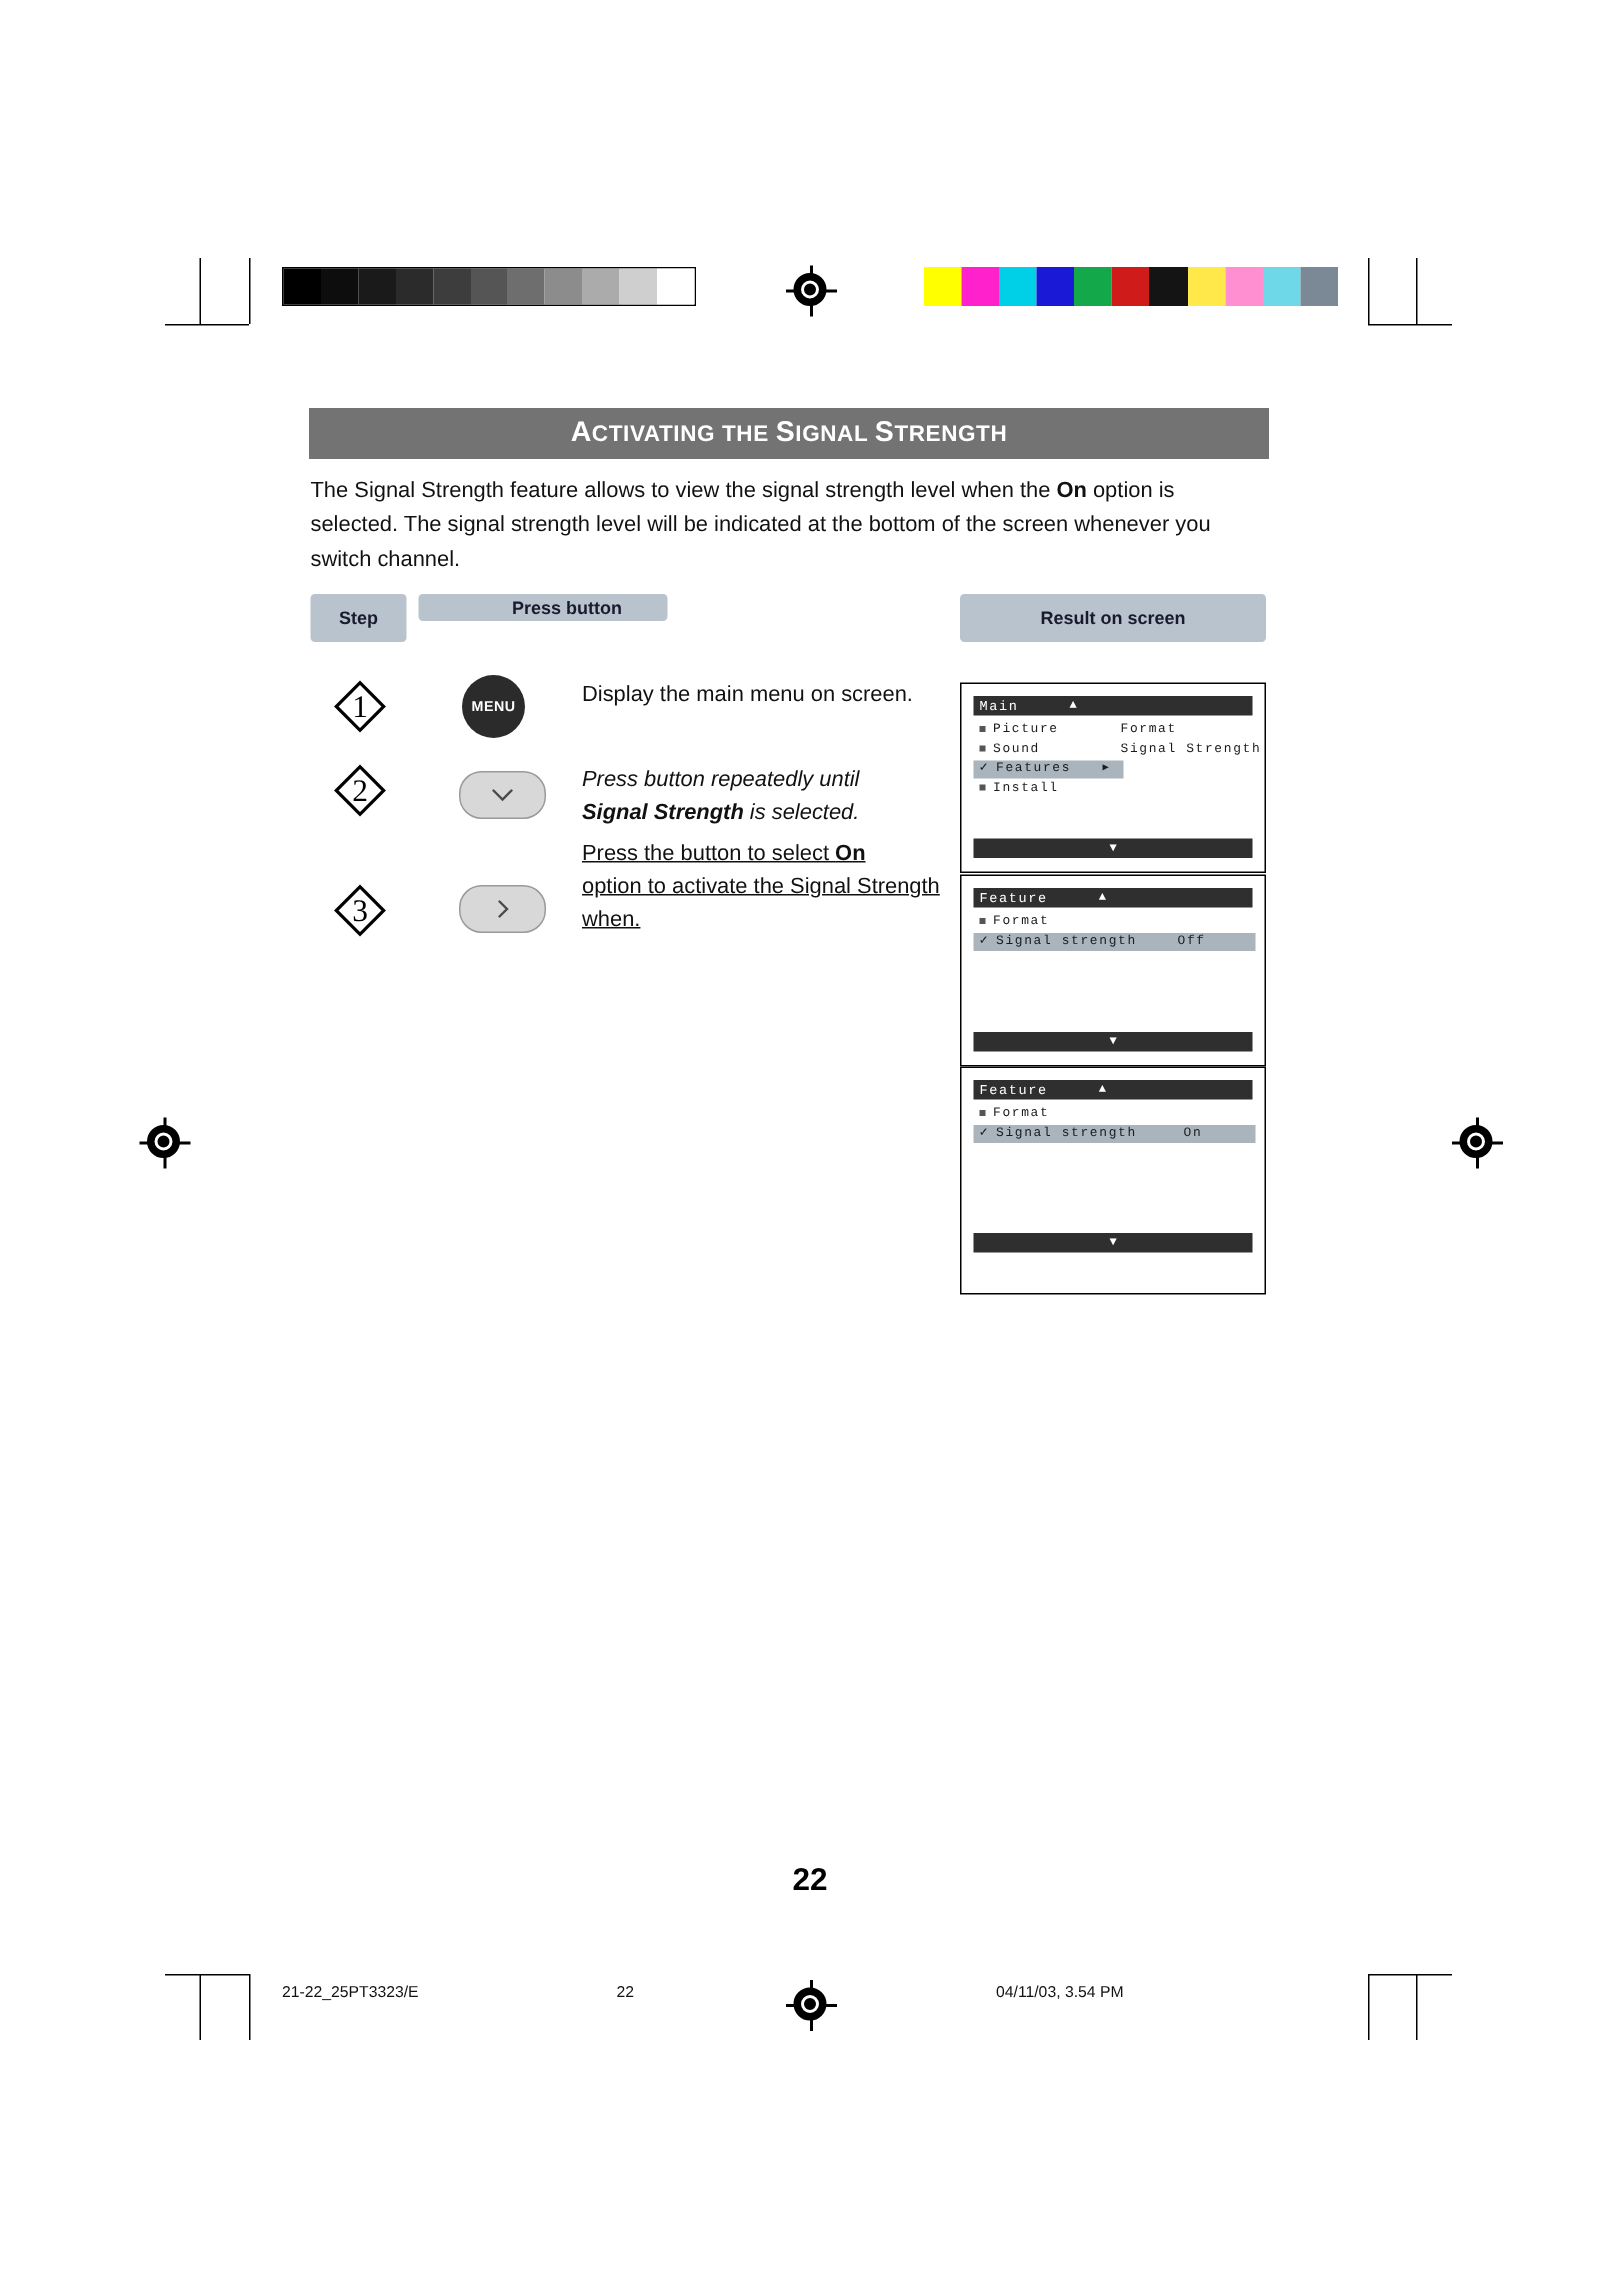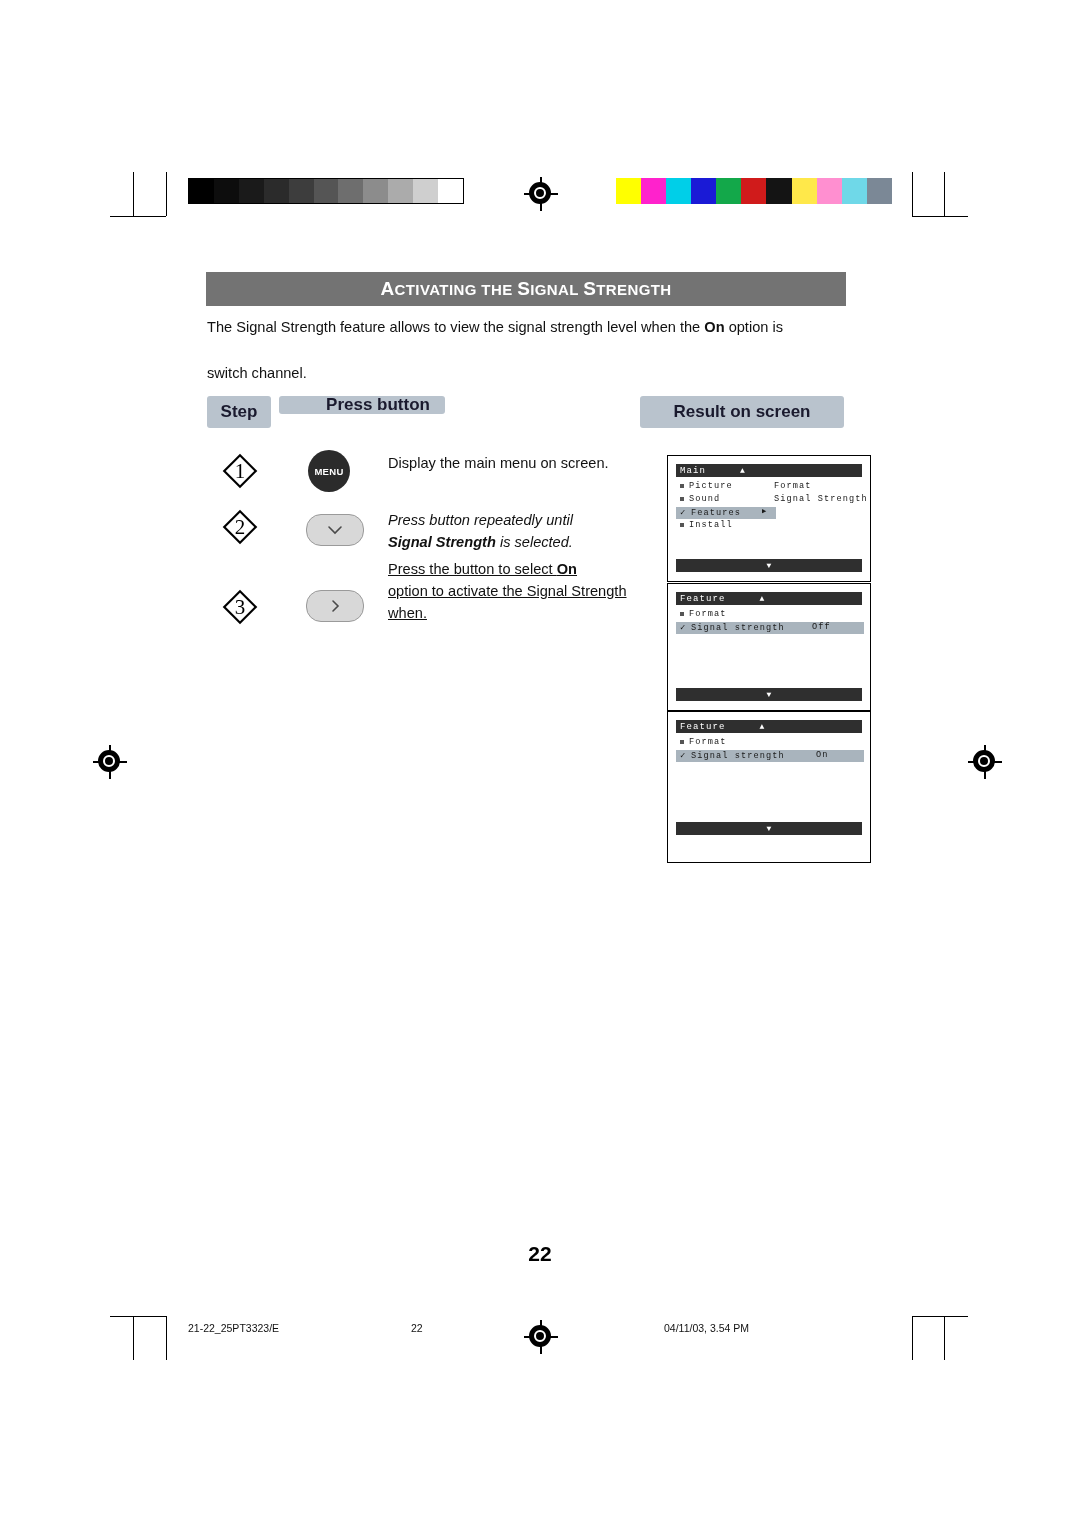--- a/index.html
+++ b/index.html
@@ -76,21 +76,21 @@
     color: #111;
   }
   .intro b { font-weight: bold; }
 
   
   .pill {
     position: absolute;
     background: #b9c3cd;
     color: #1a1a2e;
     font-weight: bold;
-    font-size: 17px;
+    font-size: 12px;
     display: flex;
     align-items: center;
     justify-content: center;
     border-radius: 3px;
   }
   #pill-step   { left: 207px; top: 396px; width: 64px;  height: 32px; }
   #pill-press  { left: 279px; top: 396px; width: 134px; height: 18px; padding-left: 32px; }
   #pill-result { left: 640px; top: 396px; width: 204px; height: 32px; }
 
   
@@ -153,21 +153,20 @@
     color: #111;
   }
   .instr b { font-weight: bold; }
 
   
   .osd {
     position: absolute;
     background: #ffffff;
     border: 1px solid #000;
     box-sizing: border-box;
-    margin-left: 27px;
   }
   .osd .bar-top {
     position: absolute;
     left: 8px; top: 8px; right: 8px;
     height: 13px;
     background: #2f2f2f;
     color: #ffffff;
     font-family: "Liberation Mono", monospace;
     font-size: 9px;
     letter-spacing: 1.1px;
@@ -329,21 +328,21 @@
 </div>
 
 <div class="title-band">
   <div class="t">
     A<span class="sc">CTIVATING THE </span>S<span class="sc">IGNAL </span>S<span class="sc">TRENGTH</span>
   </div>
 </div>
 
 <div class="intro">
   <span>The Signal Strength feature allows to view the signal strength level when the </span><b>On</b><span> option is</span><br>
-  <br>
+  <span>selected. The signal strength level will be indicated at the bottom of the screen whenever you</span><br>
   <span>switch channel.</span>
 </div>
 
 <div class="pill" id="pill-step">Step</div>
 <div class="pill" id="pill-press">Press button</div>
 <div class="pill" id="pill-result">Result on screen</div>
 
 <div class="step-num" style="left:214px; top:454px;">
   <div class="dia"></div>
     <div class="dia2"></div>

